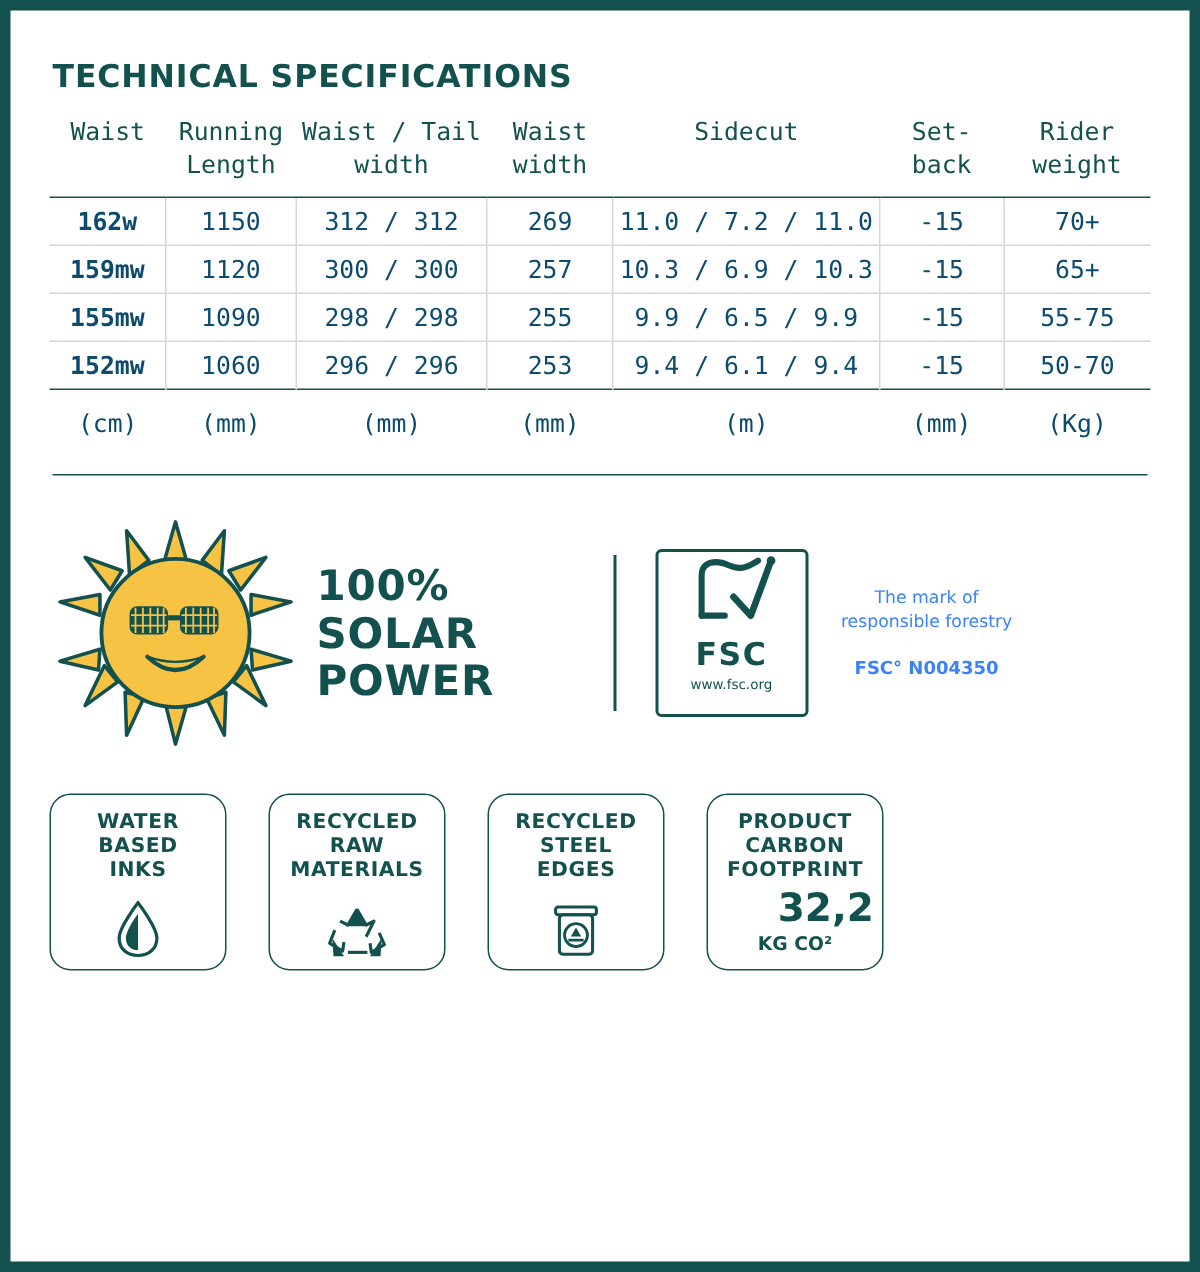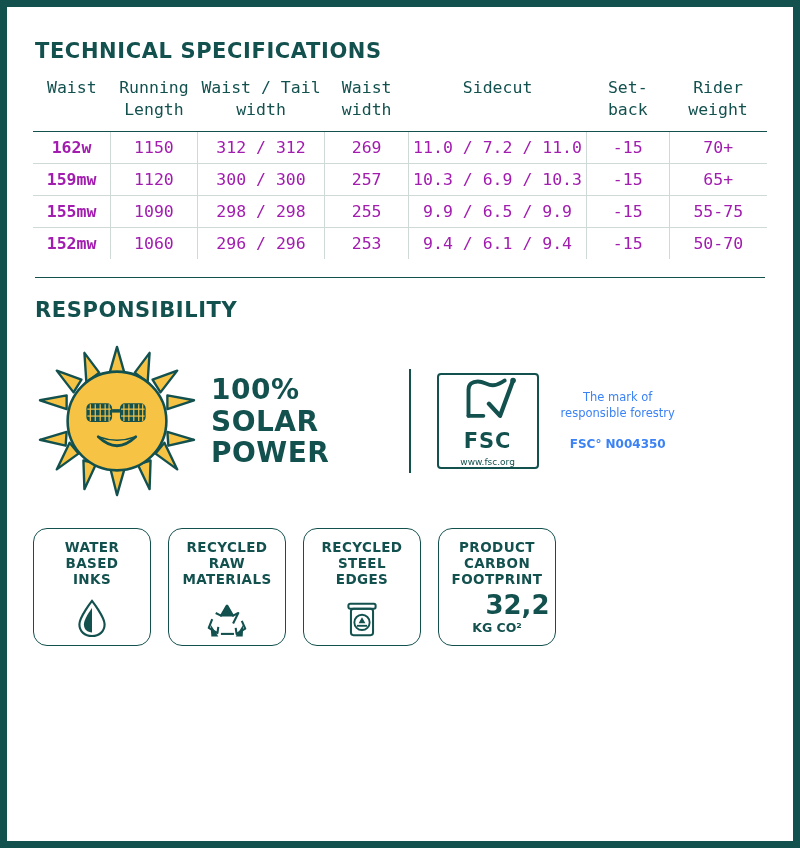--- a/index.html
+++ b/index.html
@@ -45,21 +45,21 @@
     line-height: 1.34;
     vertical-align: top;
     padding: 0 4px 10px 4px;
     text-align: center;
     color: #13514f;
   }
   table.spec td {
     font-size: 16.5px;
     text-align: center;
     padding: 6px 4px;
-    color: #a21caf;
+    color: #0c4a6e;
     white-space: nowrap;
   }
   table.spec tbody tr td { border-top: 1.2px solid #cfd9d6; }
   table.spec tbody tr:first-child td { border-top: 1.6px solid #13514f; }
   table.spec tbody tr.units td { border-top: 1.6px solid #13514f; }
   table.spec td.size {
     font-weight: bold;
     font-size: 16.5px;
   }
   
@@ -107,21 +107,21 @@
   .vdivider {
     width: 1.6px;
     height: 104px;
     background: #13514f;
     margin: 0 26px 0 6px;
     flex: 0 0 1.6px;
   }
 
   .fsc-block { display: flex; align-items: center; }
   .fsc-box {
-    width: 102px; height: 96px;
+    width: 102px; height: 112px;
     border: 2px solid #13514f;
     border-radius: 4px;
     display: flex;
     flex-direction: column;
     align-items: center;
     justify-content: flex-start;
     padding-top: 0;
   }
   .fsc-label {
     font-family: "DejaVu Sans", sans-serif;
@@ -144,21 +144,21 @@
     text-align: center;
     line-height: 1.35;
   }
   .fsc-side .s1 { font-size: 11.5px; }
   .fsc-side .s2 { font-size: 11.5px; }
   .fsc-side .s3 { font-size: 12px; font-weight: bold; margin-top: 15px; }
 
   
   .badges {
     display: flex;
-    gap: 17px;
+    gap: 28px;
     margin-top: 22px;
   }
   .badge {
     width: 118px;
     height: 118px;
     border: 1.6px solid #13514f;
     border-radius: 14px;
     display: flex;
     flex-direction: column;
     align-items: center;
@@ -274,26 +274,34 @@
         </tr>
         <tr>
           <td class="size">152mw</td>
           <td>1060</td>
           <td>296 / 296</td>
           <td>253</td>
           <td>9.4 / 6.1 / 9.4</td>
           <td>-15</td>
           <td>50-70</td>
         </tr>
+        <tr class="units">
+          <td>(cm)</td>
+          <td>(mm)</td>
+          <td>(mm)</td>
+          <td>(mm)</td>
+          <td>(m)</td>
+          <td>(mm)</td>
+          <td>(Kg)</td>
+        </tr>
       </tbody>
     </table>
 
     <hr class="hr-major">
 
-    <h2 class="section-title">RESPONSIBILITY</h2>
 
     <div class="resp-row">
 
       <div class="solar-block">
         <div class="sun-wrap">
           <svg viewBox="0 0 170 162" width="168" height="160">
             <g fill="#f6c344" stroke="#13514f" stroke-width="2.4" stroke-linejoin="round">
 
               <path d="M85 6 L93 34 L77 34 Z"></path>
               <path d="M118 12 L116 42 L103 32 Z"></path>

